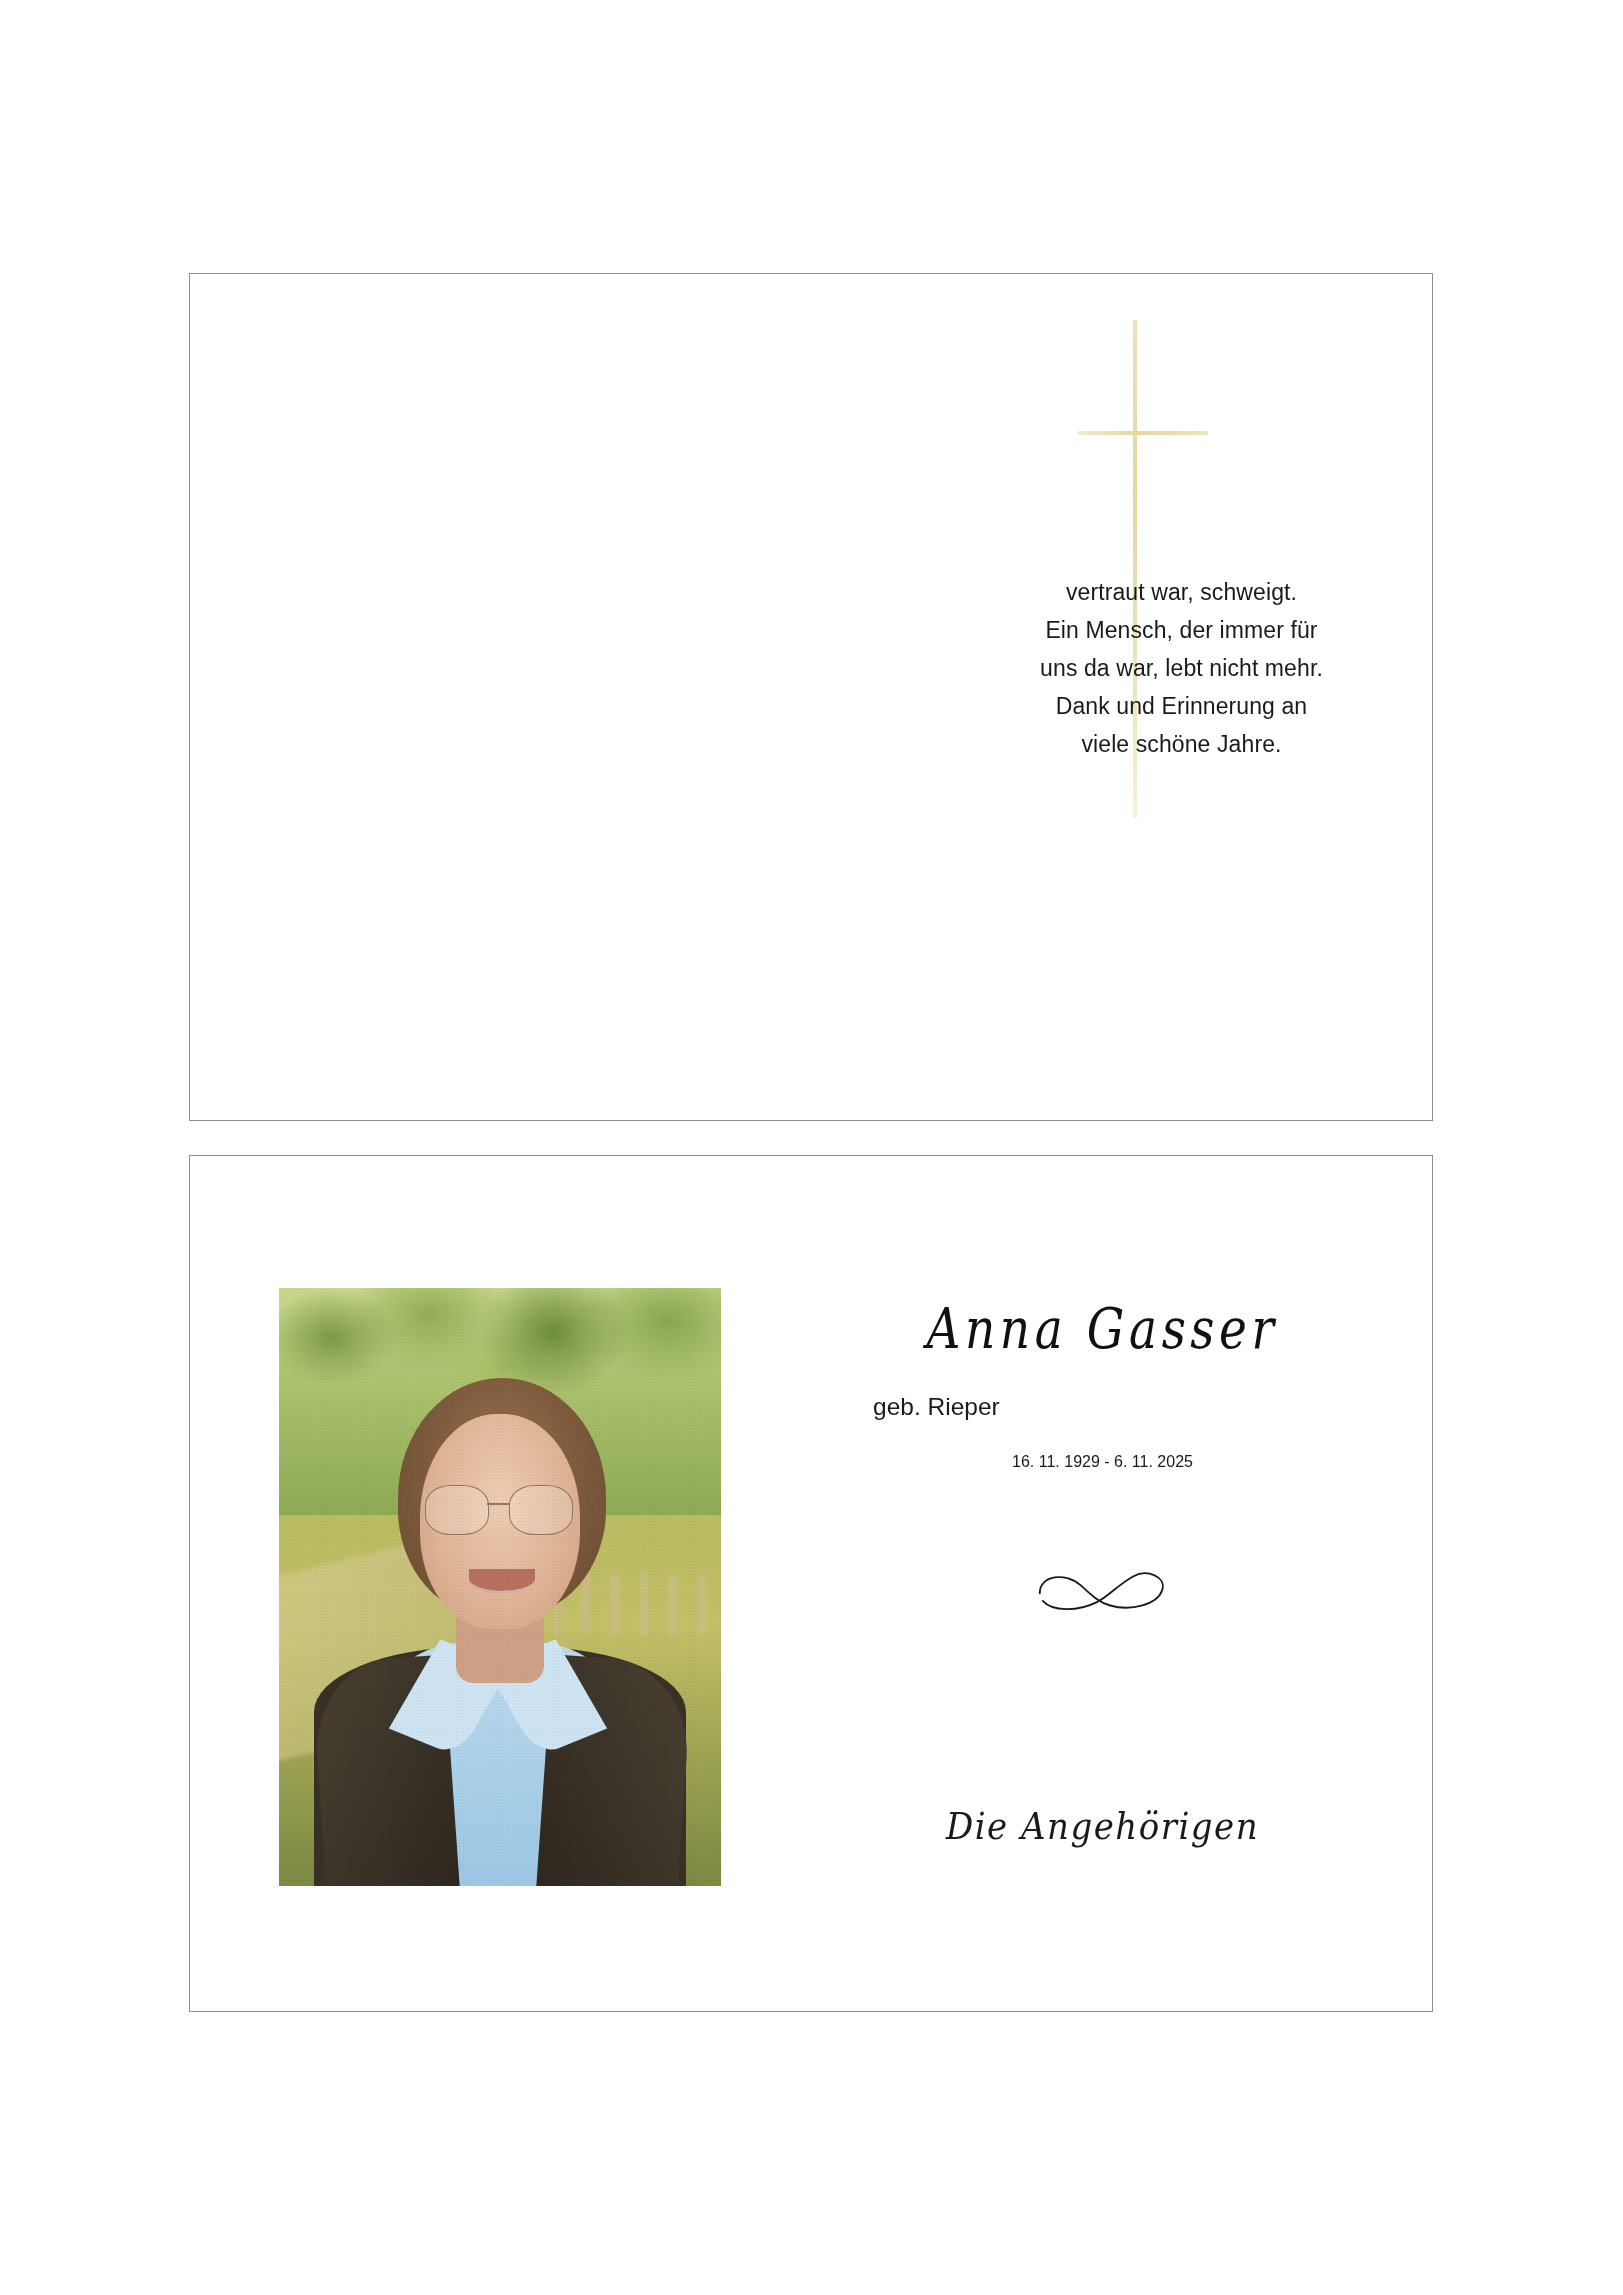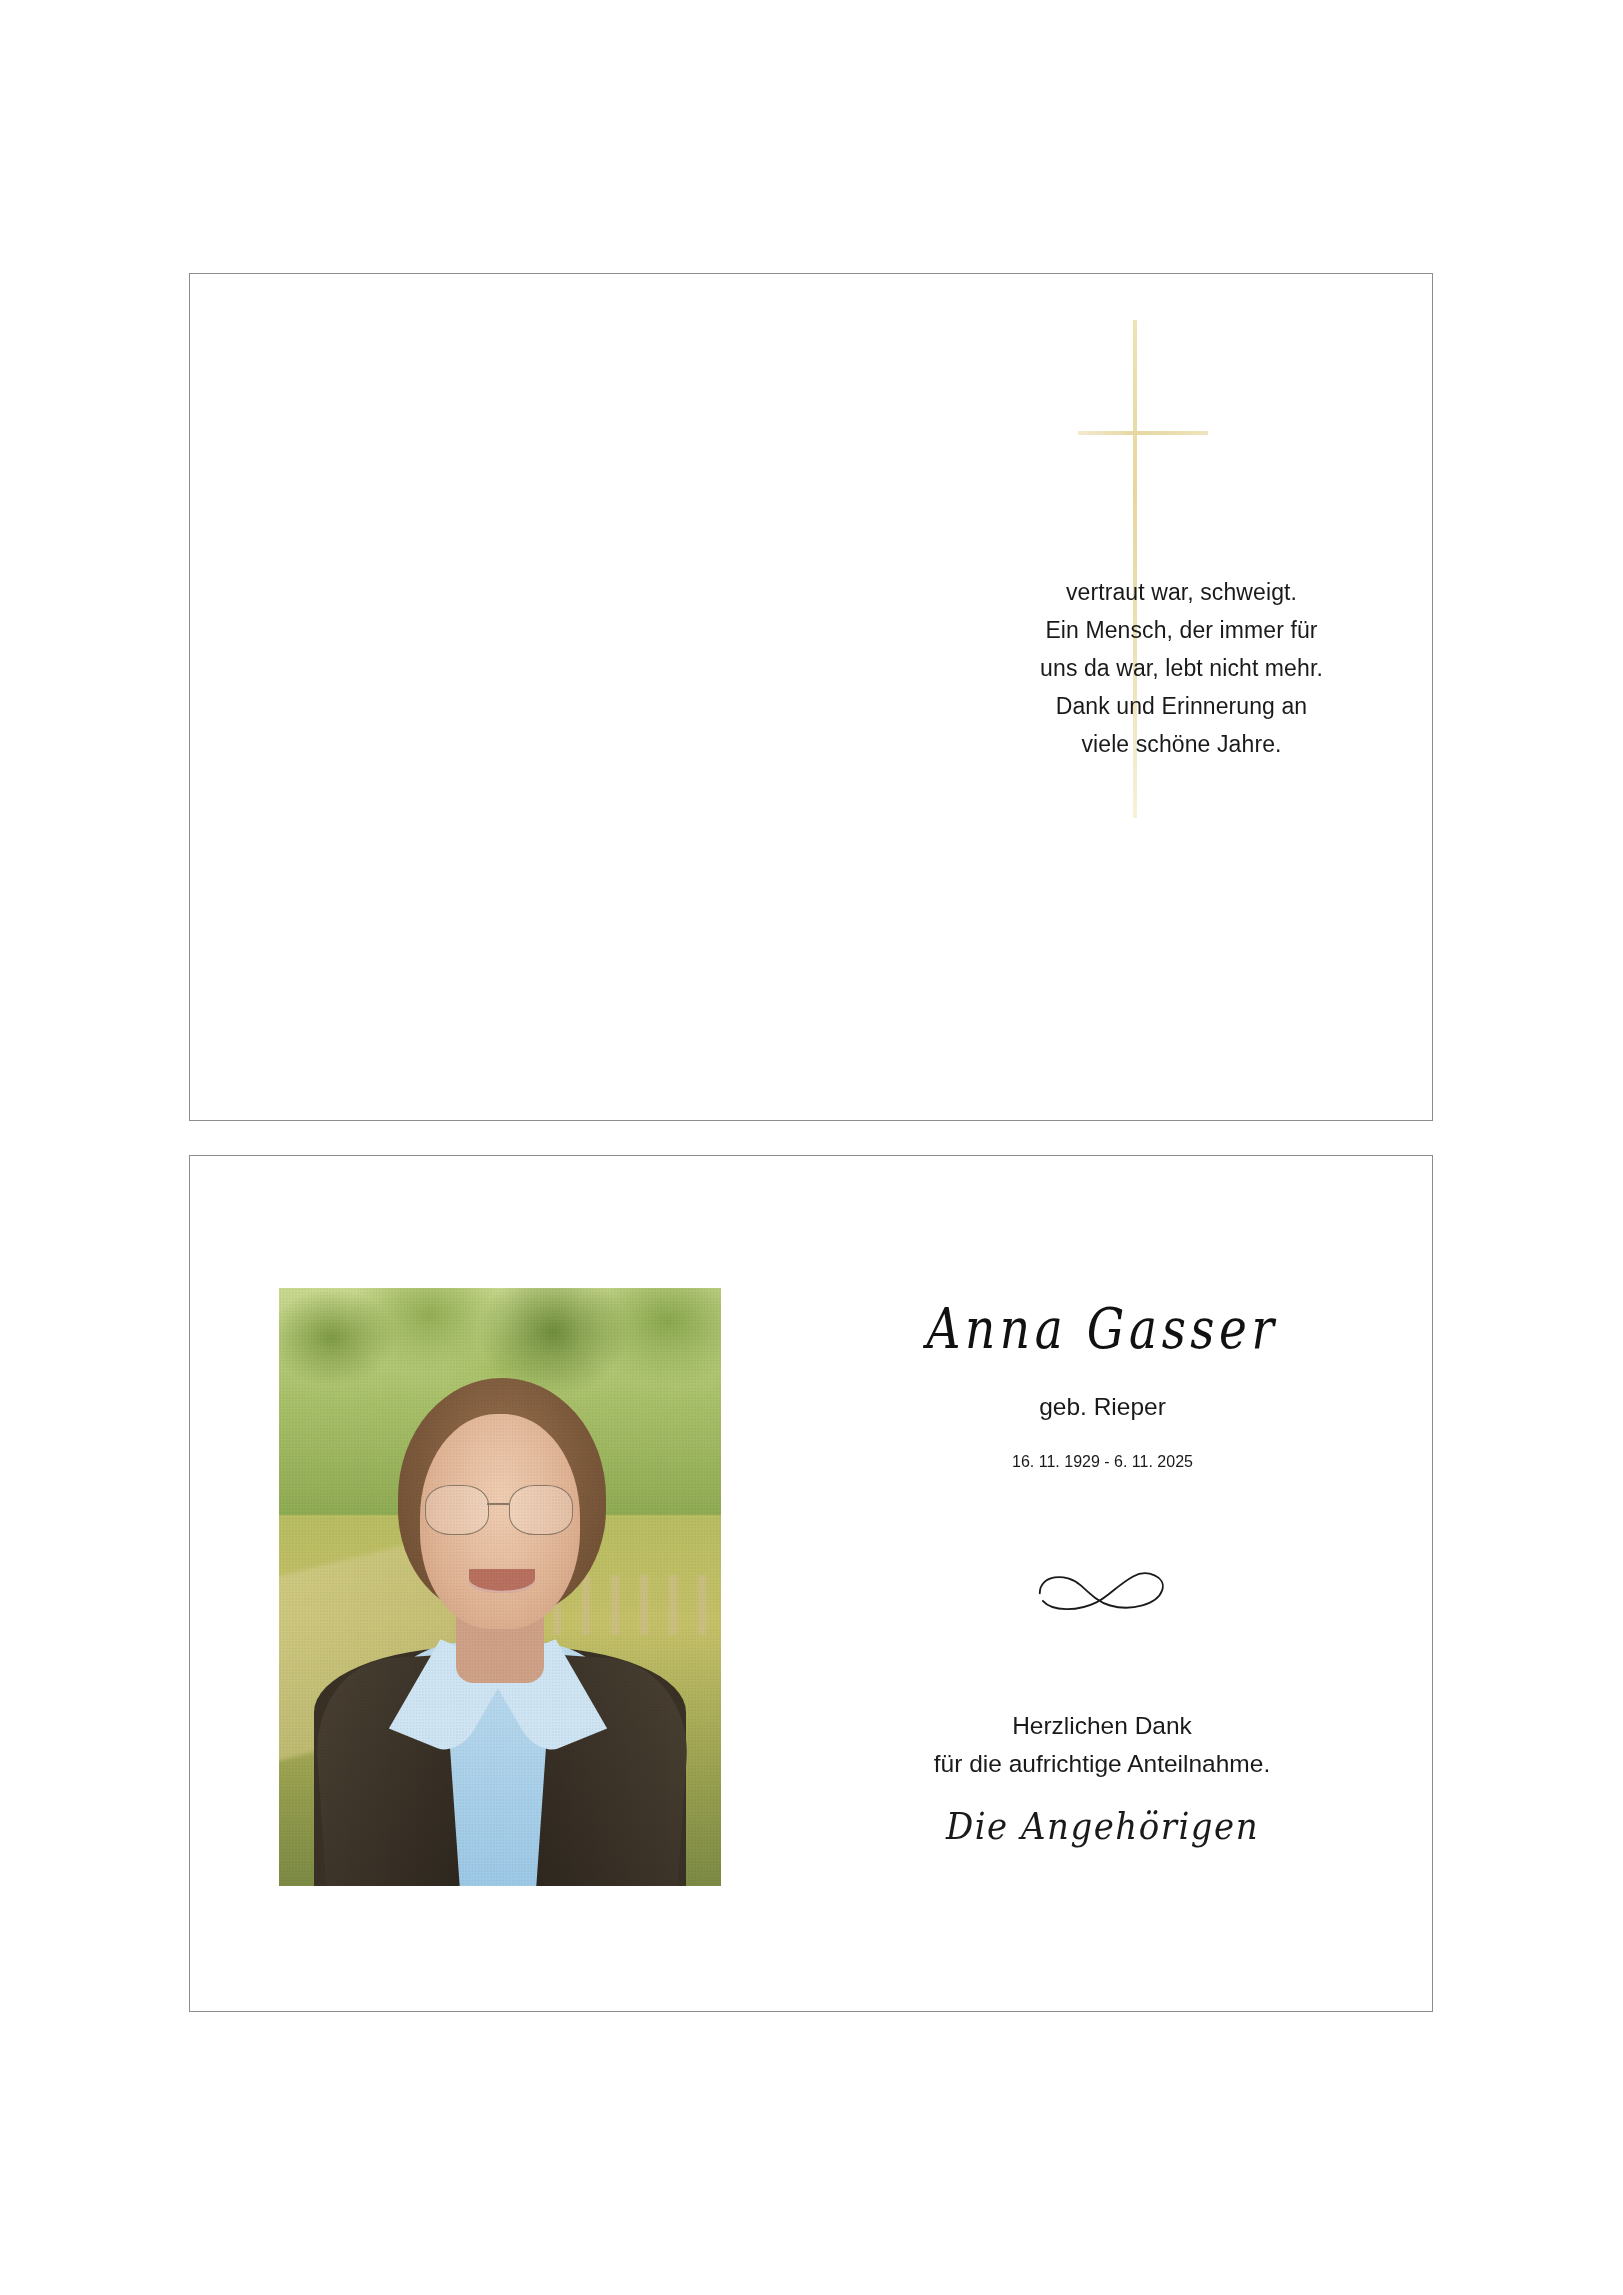--- a/index.html
+++ b/index.html
@@ -258,21 +258,20 @@
     font-weight: 400;
     letter-spacing: 4.6px;
     color: #111111;
     transform: scaleY(1.18);
   }
   .born-name {
     position: absolute;
     left: 873px;
     top: 1393px;
     width: 459px;
-    text-align: center;
     font-size: 24.5px;
     color: #1a1a1a;
   }
   .dates {
     position: absolute;
     left: 873px;
     top: 1453px;
     width: 459px;
     text-align: center;
     font-size: 16px;
@@ -358,21 +357,17 @@
   <div class="name-script">Anna Gasser</div>
   <div class="born-name">geb. Rieper</div>
   <div class="dates">16. 11. 1929 - 6. 11. 2025</div>
 
   <div class="infinity">
     <svg viewBox="0 0 200 90" width="153" height="69" aria-hidden="true">
       <path d="M18 46 C18 22, 52 18, 72 36 C86 49, 96 58, 110 62 C138 70, 172 60, 178 42 C184 24, 158 14, 140 24 C120 35, 108 50, 92 58 C68 70, 34 70, 22 56" fill="none" stroke="#1a1a1a" stroke-width="2.4" stroke-linecap="round"></path>
     </svg>
   </div>
 
-  <div class="thanks">
-    <div>Herzlichen Dank</div>
-    <div>für die aufrichtige Anteilnahme.</div>
-  </div>
 
   <div class="relatives">Die Angehörigen</div>
 
 </div>
 
 
 </body></html>

